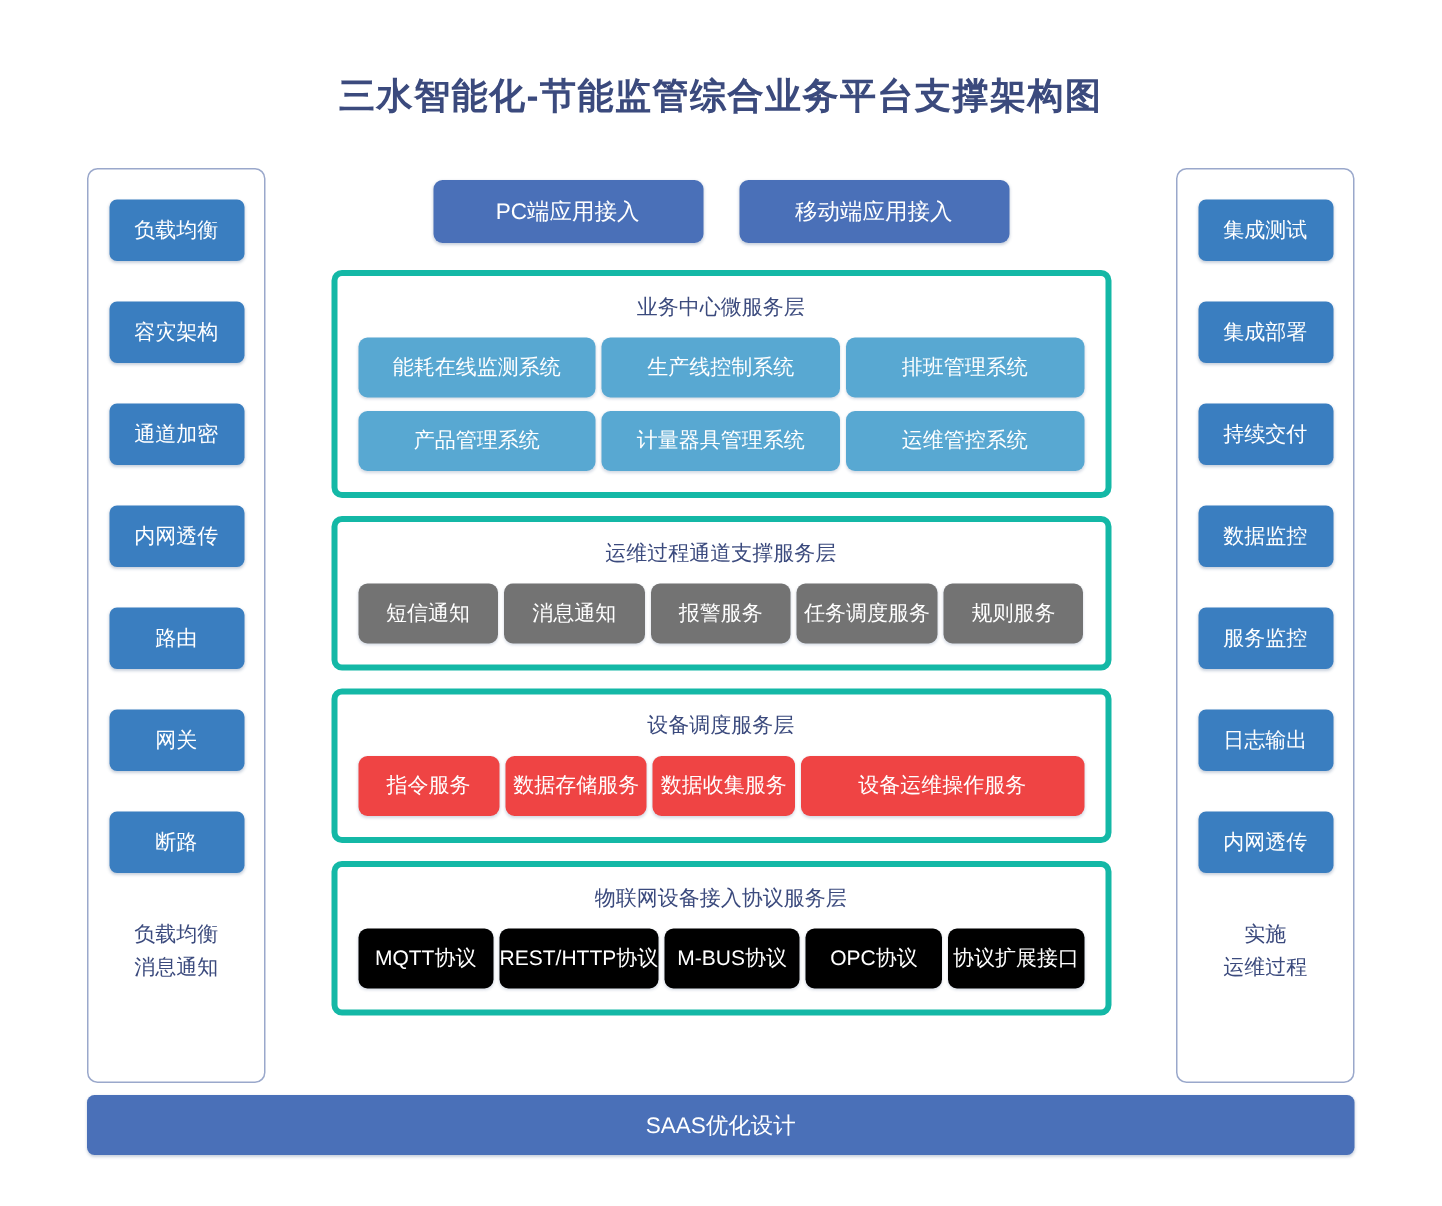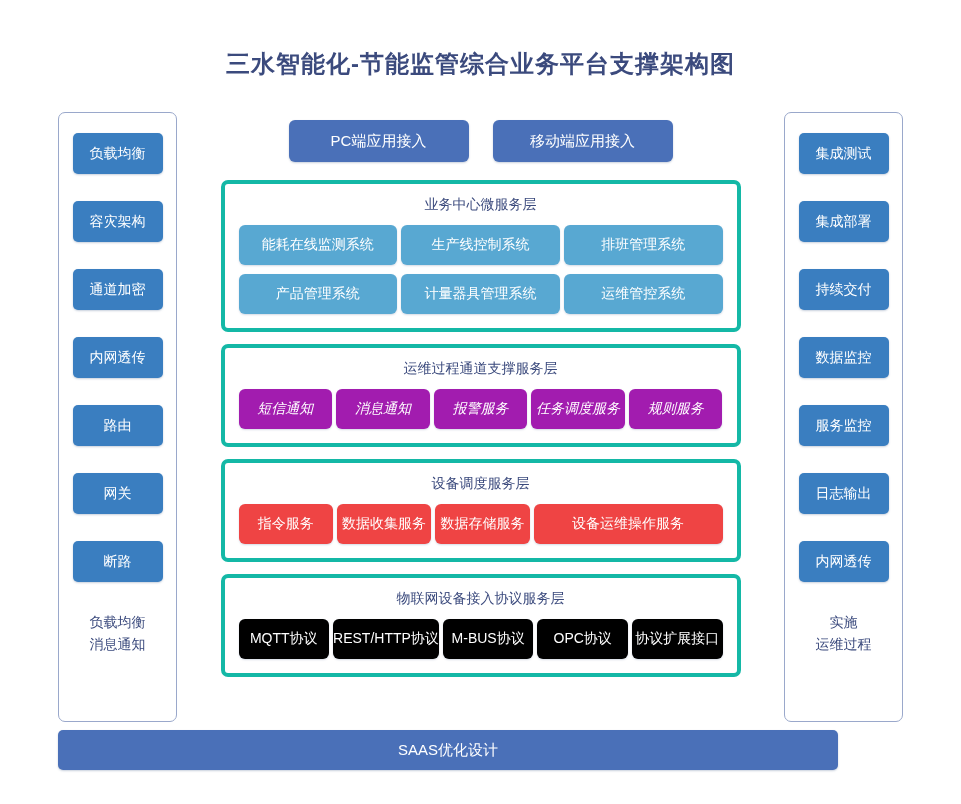--- a/index.html
+++ b/index.html
@@ -140,30 +140,30 @@
     display: flex;
     align-items: center;
     justify-content: center;
     flex: 1 1 0;
     box-shadow: 0 1px 2px rgba(40,70,120,0.2);
     white-space: nowrap;
   }
   .chip.wide2 { flex: 2 1 0; }
 
   .c-business { background: #58a8d2; }
-  .c-ops      { background: #a21caf; font-style: italic; }
+  .c-ops      { background: #737373; }
   .c-device   { background: #ef4444; }
   .c-iot      { background: #000000; }
 
   
   .bottom-bar {
     position: absolute;
     left: 58px;
     top: 730px;
-    width: 780px;
+    width: 845px;
     height: 40px;
     background: #4a70b8;
     border-radius: 5px;
     color: #ffffff;
     font-size: 15px;
     display: flex;
     align-items: center;
     justify-content: center;
     box-shadow: 0 1px 2px rgba(40,70,120,0.25);
   }
@@ -220,22 +220,22 @@
           <div class="chip c-ops">报警服务</div>
           <div class="chip c-ops">任务调度服务</div>
           <div class="chip c-ops">规则服务</div>
         </div>
       </div>
 
       <div class="layer">
         <div class="layer-title">设备调度服务层</div>
         <div class="layer-row">
           <div class="chip c-device">指令服务</div>
+          <div class="chip c-device">数据存储服务</div>
           <div class="chip c-device">数据收集服务</div>
-          <div class="chip c-device">数据存储服务</div>
           <div class="chip c-device wide2">设备运维操作服务</div>
         </div>
       </div>
 
       <div class="layer">
         <div class="layer-title">物联网设备接入协议服务层</div>
         <div class="layer-row">
           <div class="chip c-iot">MQTT协议</div>
           <div class="chip c-iot">REST/HTTP协议</div>
           <div class="chip c-iot">M-BUS协议</div>

